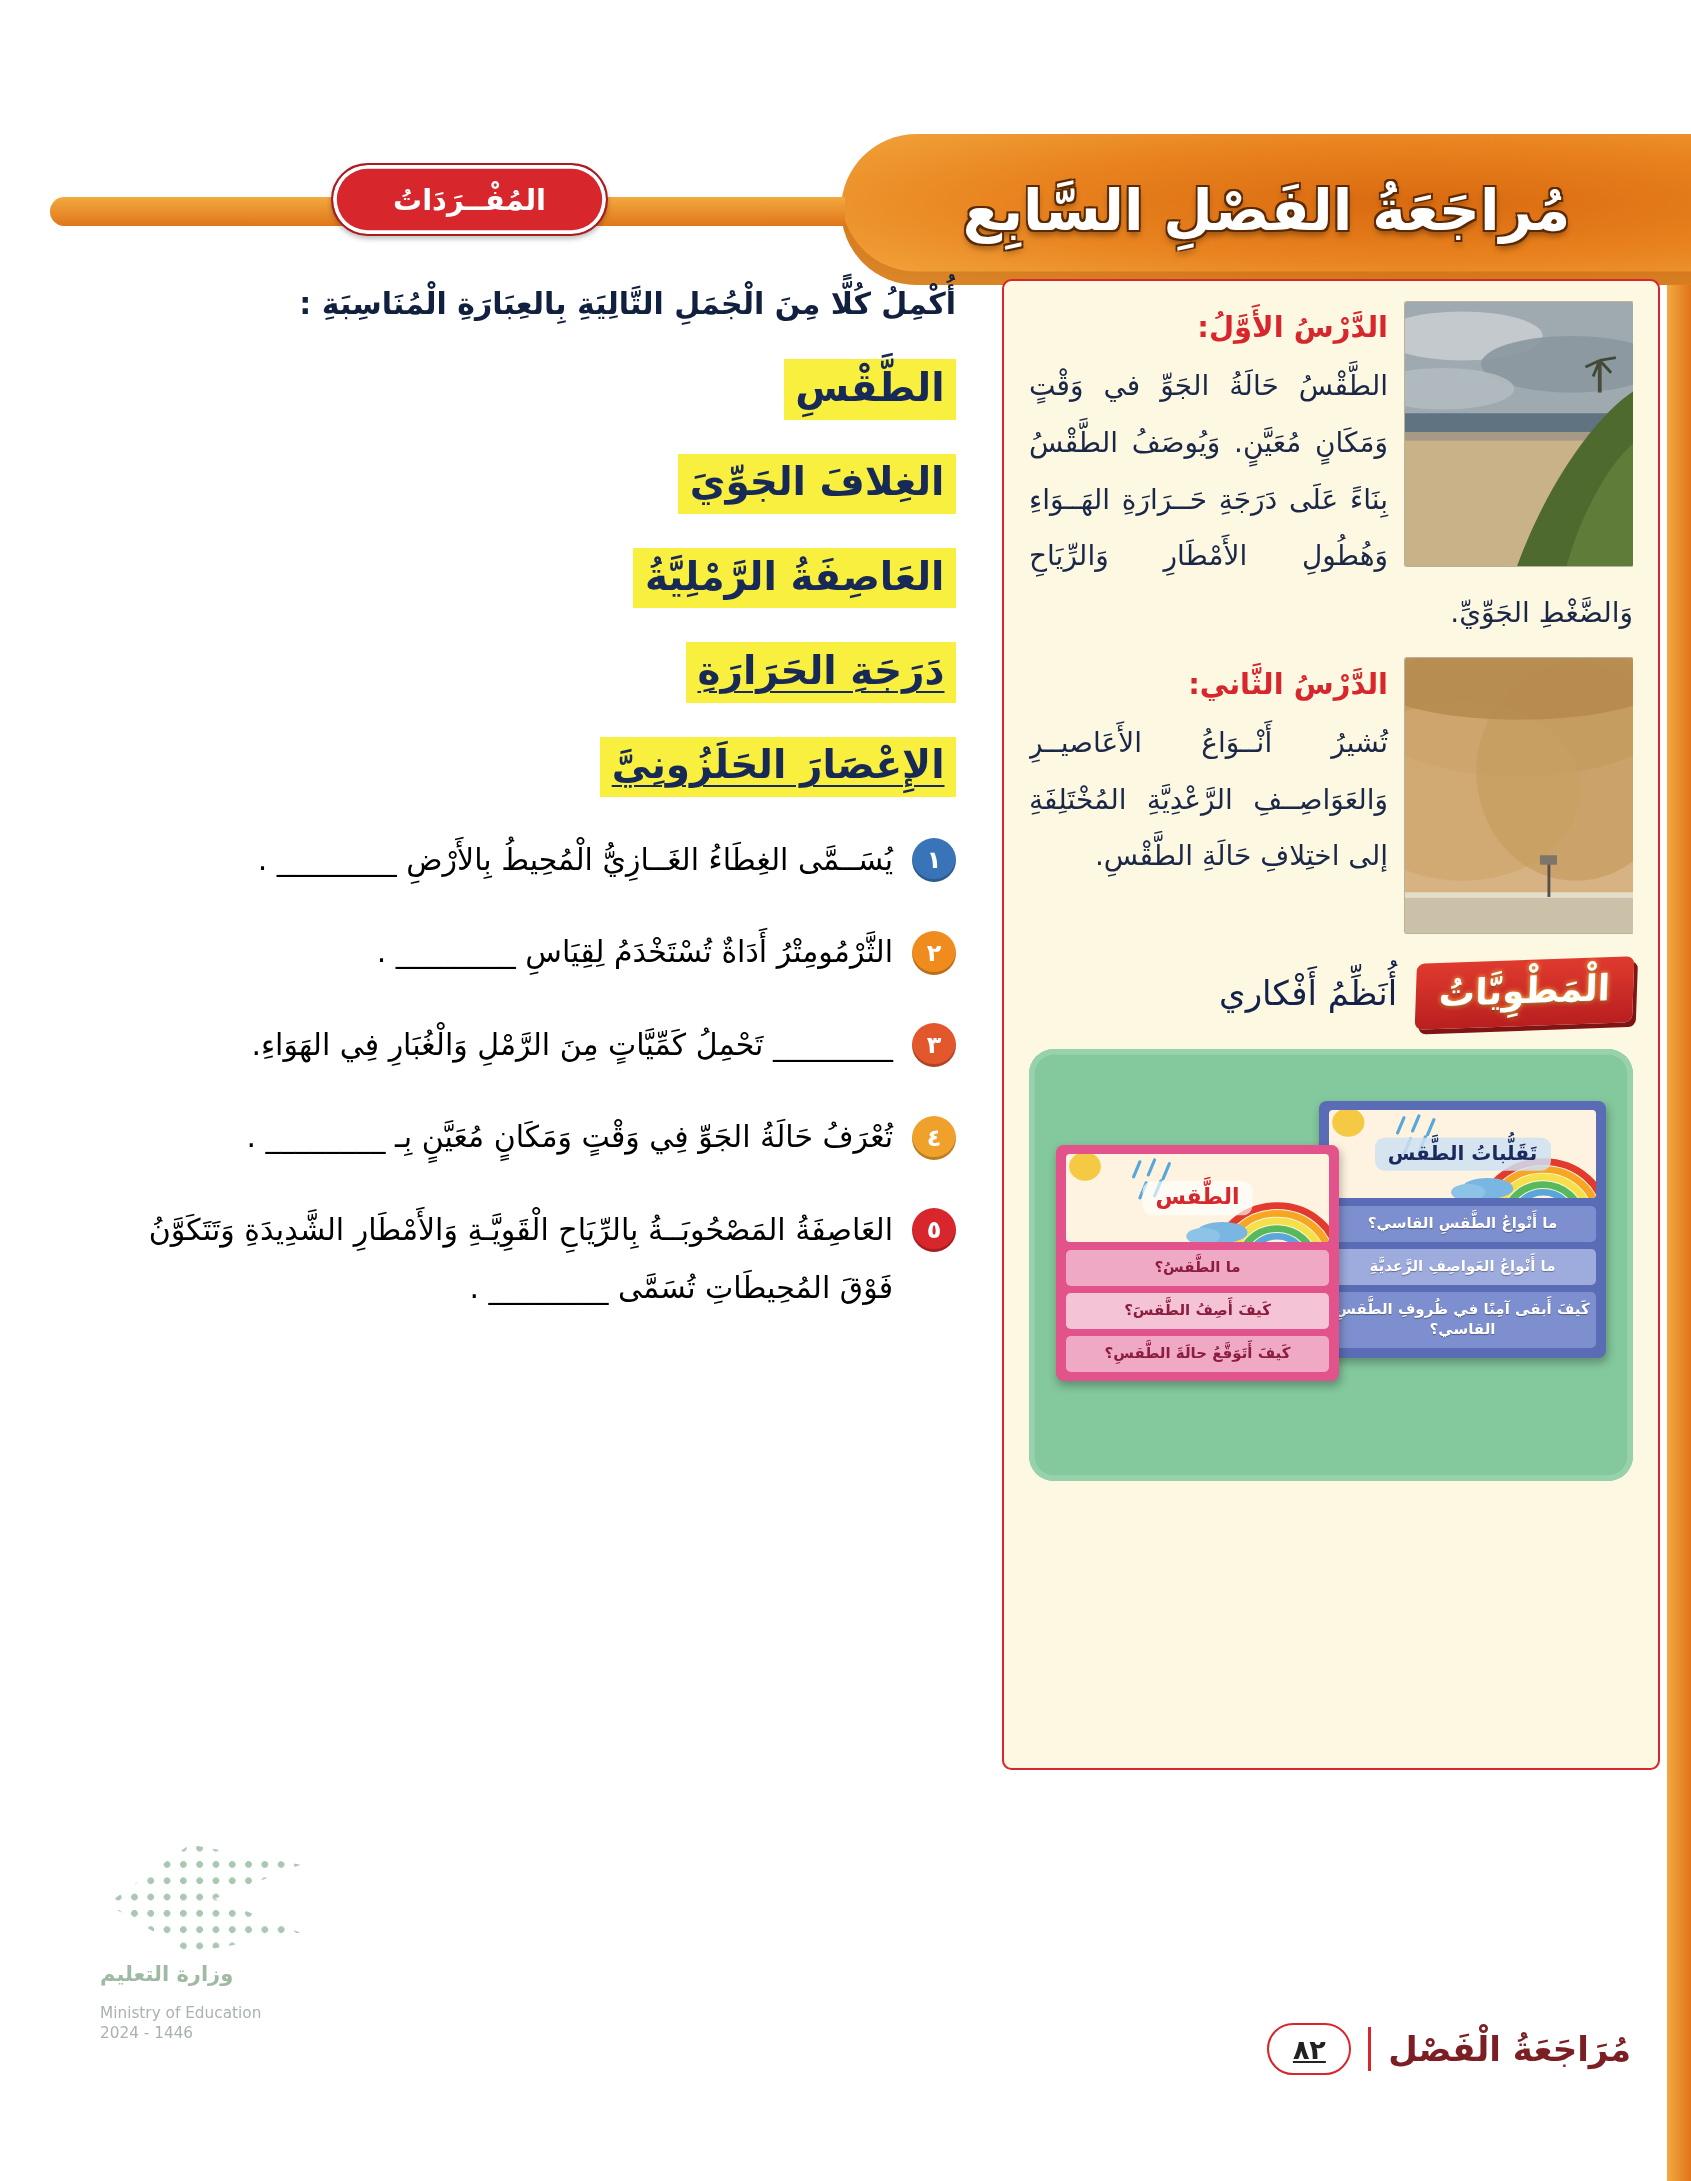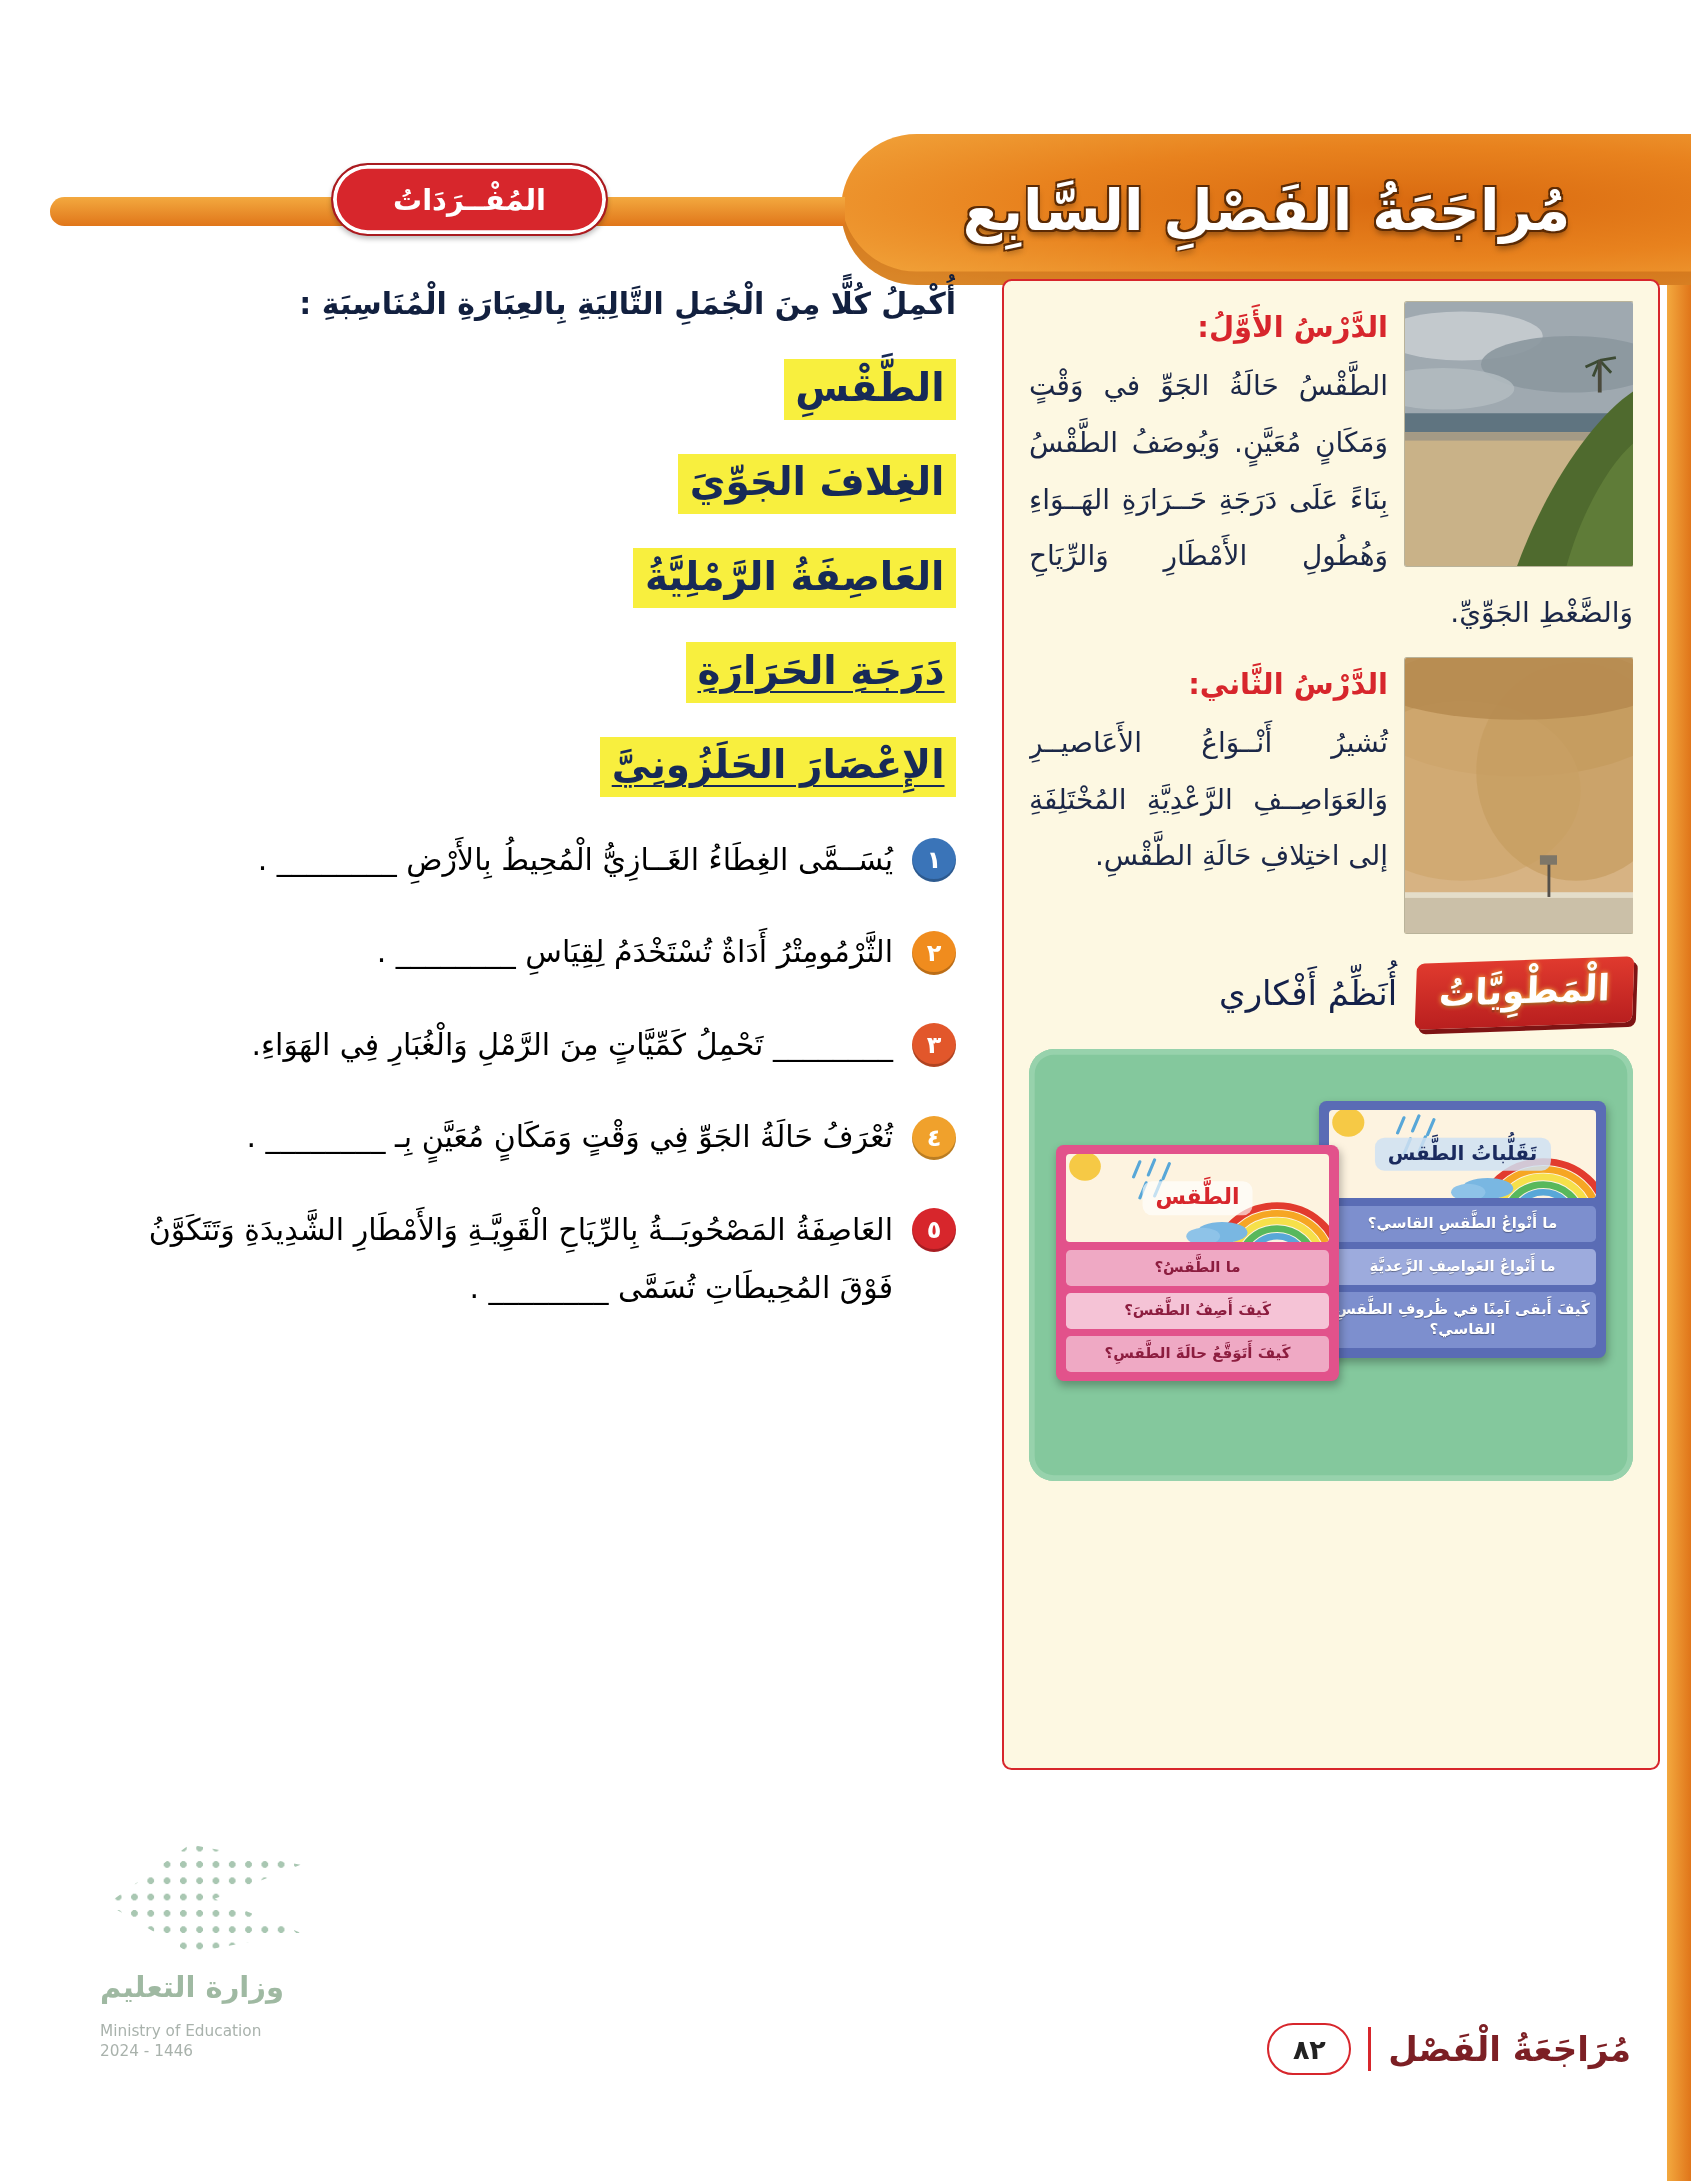--- a/index.html
+++ b/index.html
@@ -117,32 +117,32 @@
   .pink .card-q:nth-of-type(odd) { background:#f5c3d6; }
   .pink .card-q:nth-of-type(even) { background:#efa9c4; }
 
   
   .footer-right { position:absolute; top:2023px; right:61px; display:flex; align-items:center; gap:17px; }
   .footer-label { color:#7c1f24; font-weight:bold; font-size:34px; }
   .footer-divider { width:2.9px; height:44px; background:#d7262c; }
   .page-badge {
     min-width:84px; height:52px; border:2.9px solid #d7262c; border-radius:955px;
     background:#fff; color:#222; font-size:27px; font-weight:bold;
-    display:flex; align-items:center; justify-content:center; padding:0 13.4px;
+    display:flex; align-items:center; justify-content:center; padding:0 13.4px;text-decoration:underline;
   }
 
   
   .ministry { position:absolute; left:100px; top:1840px; width:268px; direction:ltr; text-align:left; }
   .ministry-dots {
     width:191px; height:113px; margin-left:9.6px;
     background-image:radial-gradient(circle, #a9c7b2 3.1px, transparent 3.6px);
     background-size:16.3px 16.3px;
     clip-path:polygon(0% 55%, 42% 4%, 100% 22%, 55% 52%, 100% 82%, 42% 100%, 0% 58%);
   }
-  .ministry-ar { font-size:29px; font-weight:bold; color:#9fb9a2; margin-top:17px; direction:rtl; text-align:left; }
+  .ministry-ar { font-size:21px; font-weight:bold; color:#9fb9a2; margin-top:9px; direction:rtl; text-align:left; }
   .ministry-en { font-size:15.3px; color:#a9b2ac; margin-top:18px; }
   .ministry-years { font-size:15.3px; color:#a9b2ac; margin-top:1.9px; }
 </style>
 </head>
 <body>
 
 <div class="side-strip"></div>
 
 <header class="banner">
   <span class="banner-title">مُراجَعَةُ الفَصْلِ السَّابِع</span>

